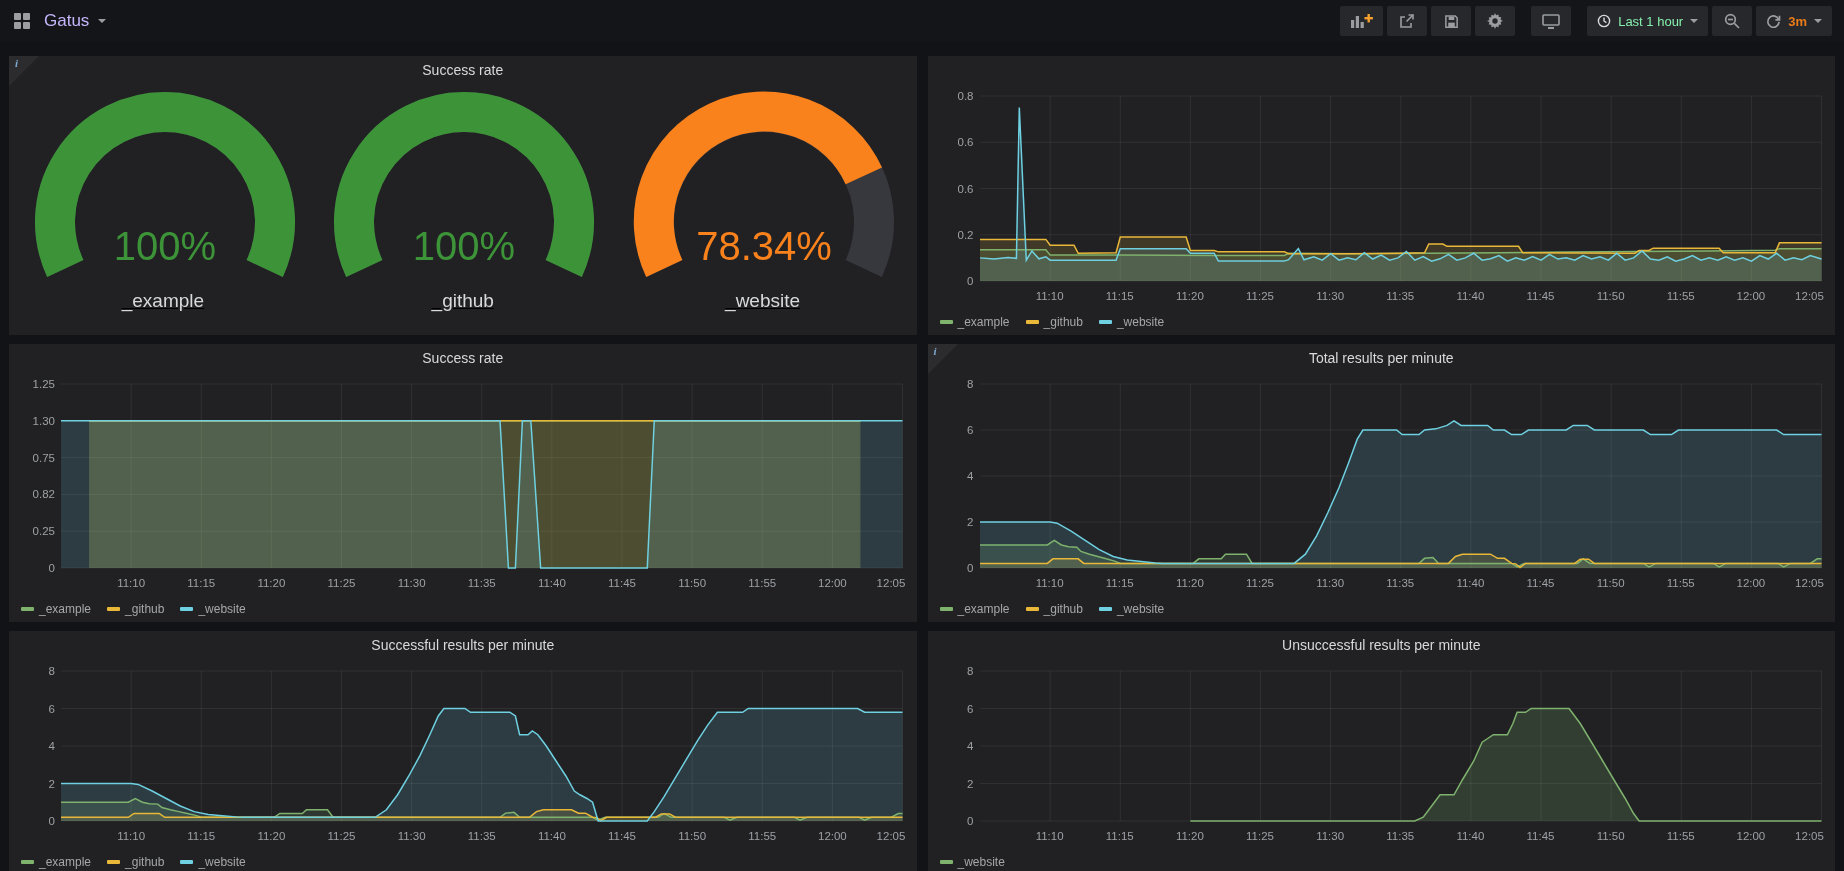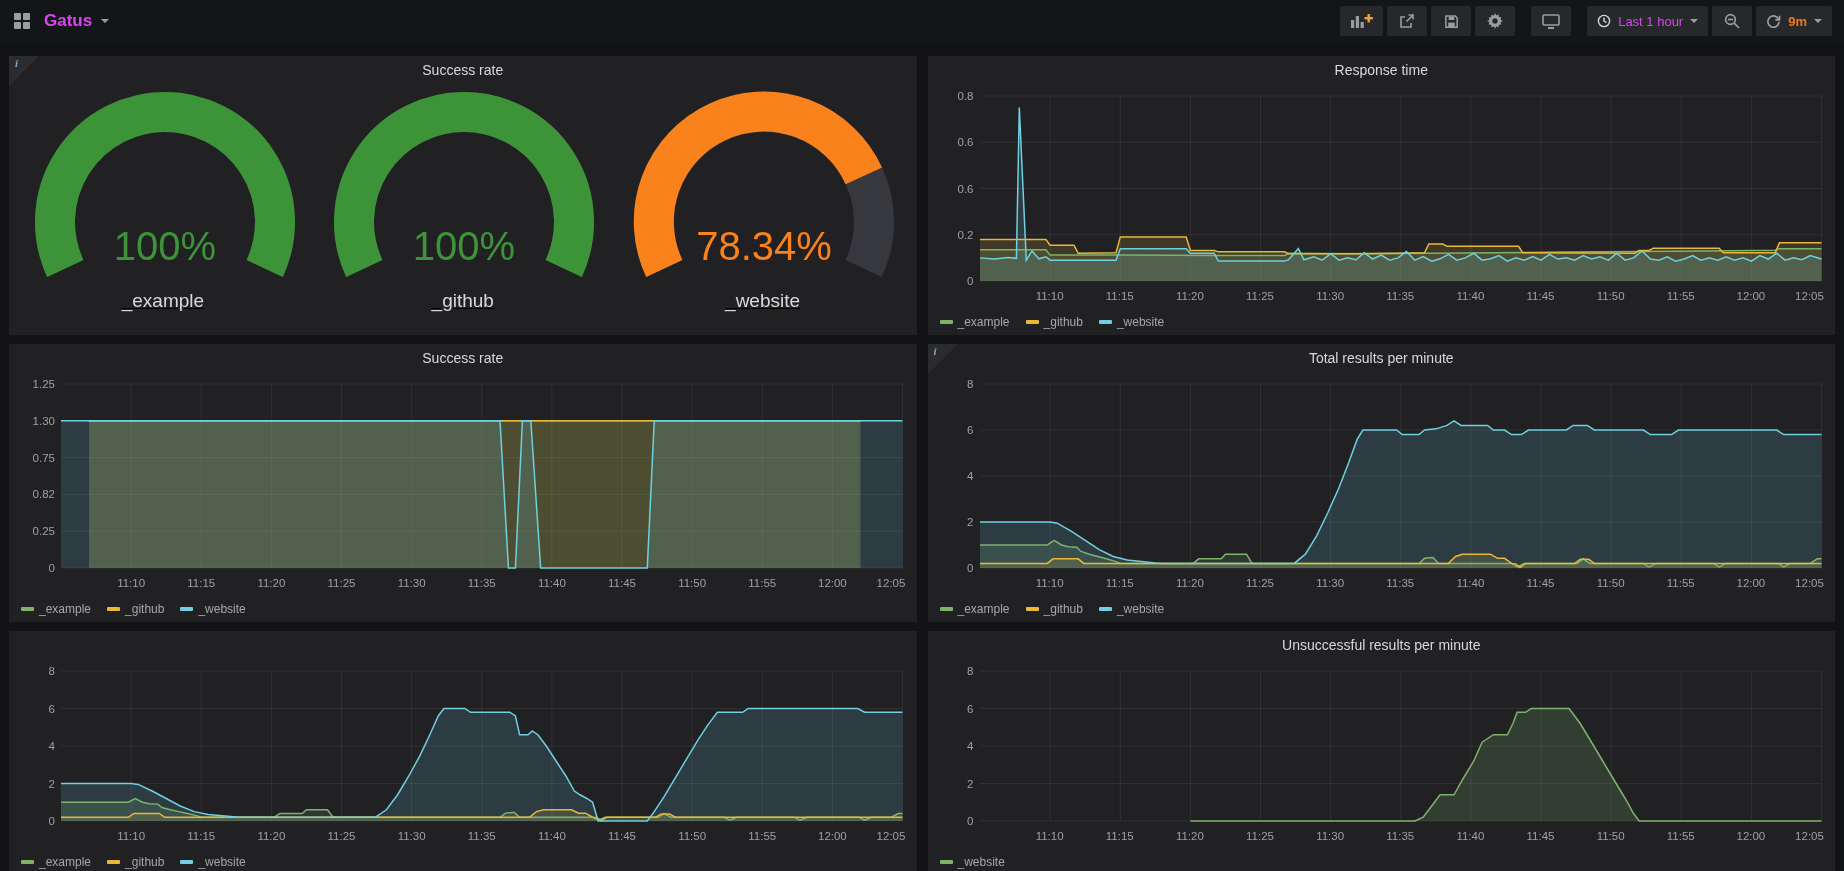--- a/index.html
+++ b/index.html
@@ -3,28 +3,28 @@
 <meta charset="utf-8">
 <style>
   * { margin:0; padding:0; box-sizing:border-box; }
   html,body { width:1844px; height:871px; overflow:hidden; background:#121316;
     font-family:"Liberation Sans", sans-serif; -webkit-font-smoothing:antialiased; }
 
   
   .topbar { position:absolute; top:0; left:0; right:0; height:42px; background:#141518;
     display:flex; align-items:center; justify-content:space-between; padding:0 12px; }
   .tb-left { display:flex; align-items:center; gap:12px; }
-  .dash-title { color:#d946ef; font-size:17px; font-weight:700; }
+  .dash-title { color:#c4b5fd; font-size:17px; font-weight:400; }
   .caret { width:0; height:0; border-left:4px solid transparent; border-right:4px solid transparent;
     border-top:4px solid #9b9da0; display:inline-block; }
   .tb-right { display:flex; align-items:center; gap:4px; }
   .tb-btn { height:30px; min-width:40px; display:flex; align-items:center; justify-content:center;
     gap:7px; background:#26282c; border-radius:2px; padding:0 10px; cursor:pointer; border:none; }
   .tb-btn.gap-before { margin-left:12px; }
-  .tb-text { color:#d946ef; font-size:13px; }
+  .tb-text { color:#86efac; font-size:13px; }
   .tb-text.accent { color:#eb7b18; font-weight:700; }
 
   
   .grid { position:absolute; top:56px; left:9px; right:9px;
     display:grid; grid-template-columns:1fr 1fr; grid-template-rows:279px 278px 244px; gap:9px 11px; }
   .panel { position:relative; background:#212124; overflow:hidden; }
   .panel-title { height:28px; line-height:28px; text-align:center; color:#d8d9da;
     font-size:14px; font-weight:500; cursor:pointer; }
 
   .info-corner { position:absolute; top:0; left:0; width:0; height:0; z-index:3;
@@ -140,21 +140,21 @@
           </svg>
       </span>
     </button>
     <button class="tb-btn">
       <span style="display:flex;">
         <svg width="15" height="15" viewBox="0 0 16 16" fill="none" stroke="#9b9da0" stroke-width="1.8">
             <path d="M13.6 6.2A6 6 0 1 0 13.9 8.4"></path>
             <path d="M14.4 1.8v4.4h-4.4"></path>
           </svg>
       </span>
-      <span class="tb-text accent">9m</span>
+      <span class="tb-text accent">3m</span>
       <i class="caret"></i>
     </button>
   </div>
 </header>
 
 <main class="grid">
 
   <section class="panel">
     <div class="info-corner">
         <span class="info-i">i</span>
@@ -182,21 +182,20 @@
             <path d="M 50.31 180.49 A 110 110 0 1 1 249.69 180.49" stroke="#37383d" stroke-width="40" fill="none"></path>
             <path d="M 50.31 180.49 A 110 110 0 1 1 249.84 87.83" stroke="#fa821c" stroke-width="40" fill="none"></path>
             <text x="150" y="172" text-anchor="middle" font-size="40" fill="#fa821c">78.34%</text>
           </svg>
           <div class="gauge-label">_website</div>
         </div>
       </div>
   </section>
 
   <section class="panel">
-    <h2 class="panel-title">Response time</h2>
     <div class="plot">
         <svg viewBox="0 0 1000 1000" preserveAspectRatio="none">
           <line x1="83.33333333333333" y1="0" x2="83.33333333333333" y2="1000" stroke="rgba(255,255,255,0.07)" vector-effect="non-scaling-stroke"></line>
           <line x1="166.66666666666666" y1="0" x2="166.66666666666666" y2="1000" stroke="rgba(255,255,255,0.07)" vector-effect="non-scaling-stroke"></line>
           <line x1="250" y1="0" x2="250" y2="1000" stroke="rgba(255,255,255,0.07)" vector-effect="non-scaling-stroke"></line>
           <line x1="333.3333333333333" y1="0" x2="333.3333333333333" y2="1000" stroke="rgba(255,255,255,0.07)" vector-effect="non-scaling-stroke"></line>
           <line x1="416.6666666666667" y1="0" x2="416.6666666666667" y2="1000" stroke="rgba(255,255,255,0.07)" vector-effect="non-scaling-stroke"></line>
           <line x1="500" y1="0" x2="500" y2="1000" stroke="rgba(255,255,255,0.07)" vector-effect="non-scaling-stroke"></line>
           <line x1="583.3333333333334" y1="0" x2="583.3333333333334" y2="1000" stroke="rgba(255,255,255,0.07)" vector-effect="non-scaling-stroke"></line>
           <line x1="666.6666666666666" y1="0" x2="666.6666666666666" y2="1000" stroke="rgba(255,255,255,0.07)" vector-effect="non-scaling-stroke"></line>
@@ -373,20 +372,21 @@
           <span>_github</span>
         </span>
         <span class="legend-item">
           <i class="swatch" style="background: rgb(110, 208, 224);"></i>
           <span>_website</span>
         </span>
       </div>
   </section>
 
   <section class="panel">
+    <h2 class="panel-title">Successful results per minute</h2>
     <div class="plot">
         <svg viewBox="0 0 1000 1000" preserveAspectRatio="none">
           <line x1="83.33333333333333" y1="0" x2="83.33333333333333" y2="1000" stroke="rgba(255,255,255,0.07)" vector-effect="non-scaling-stroke"></line>
           <line x1="166.66666666666666" y1="0" x2="166.66666666666666" y2="1000" stroke="rgba(255,255,255,0.07)" vector-effect="non-scaling-stroke"></line>
           <line x1="250" y1="0" x2="250" y2="1000" stroke="rgba(255,255,255,0.07)" vector-effect="non-scaling-stroke"></line>
           <line x1="333.3333333333333" y1="0" x2="333.3333333333333" y2="1000" stroke="rgba(255,255,255,0.07)" vector-effect="non-scaling-stroke"></line>
           <line x1="416.6666666666667" y1="0" x2="416.6666666666667" y2="1000" stroke="rgba(255,255,255,0.07)" vector-effect="non-scaling-stroke"></line>
           <line x1="500" y1="0" x2="500" y2="1000" stroke="rgba(255,255,255,0.07)" vector-effect="non-scaling-stroke"></line>
           <line x1="583.3333333333334" y1="0" x2="583.3333333333334" y2="1000" stroke="rgba(255,255,255,0.07)" vector-effect="non-scaling-stroke"></line>
           <line x1="666.6666666666666" y1="0" x2="666.6666666666666" y2="1000" stroke="rgba(255,255,255,0.07)" vector-effect="non-scaling-stroke"></line>

